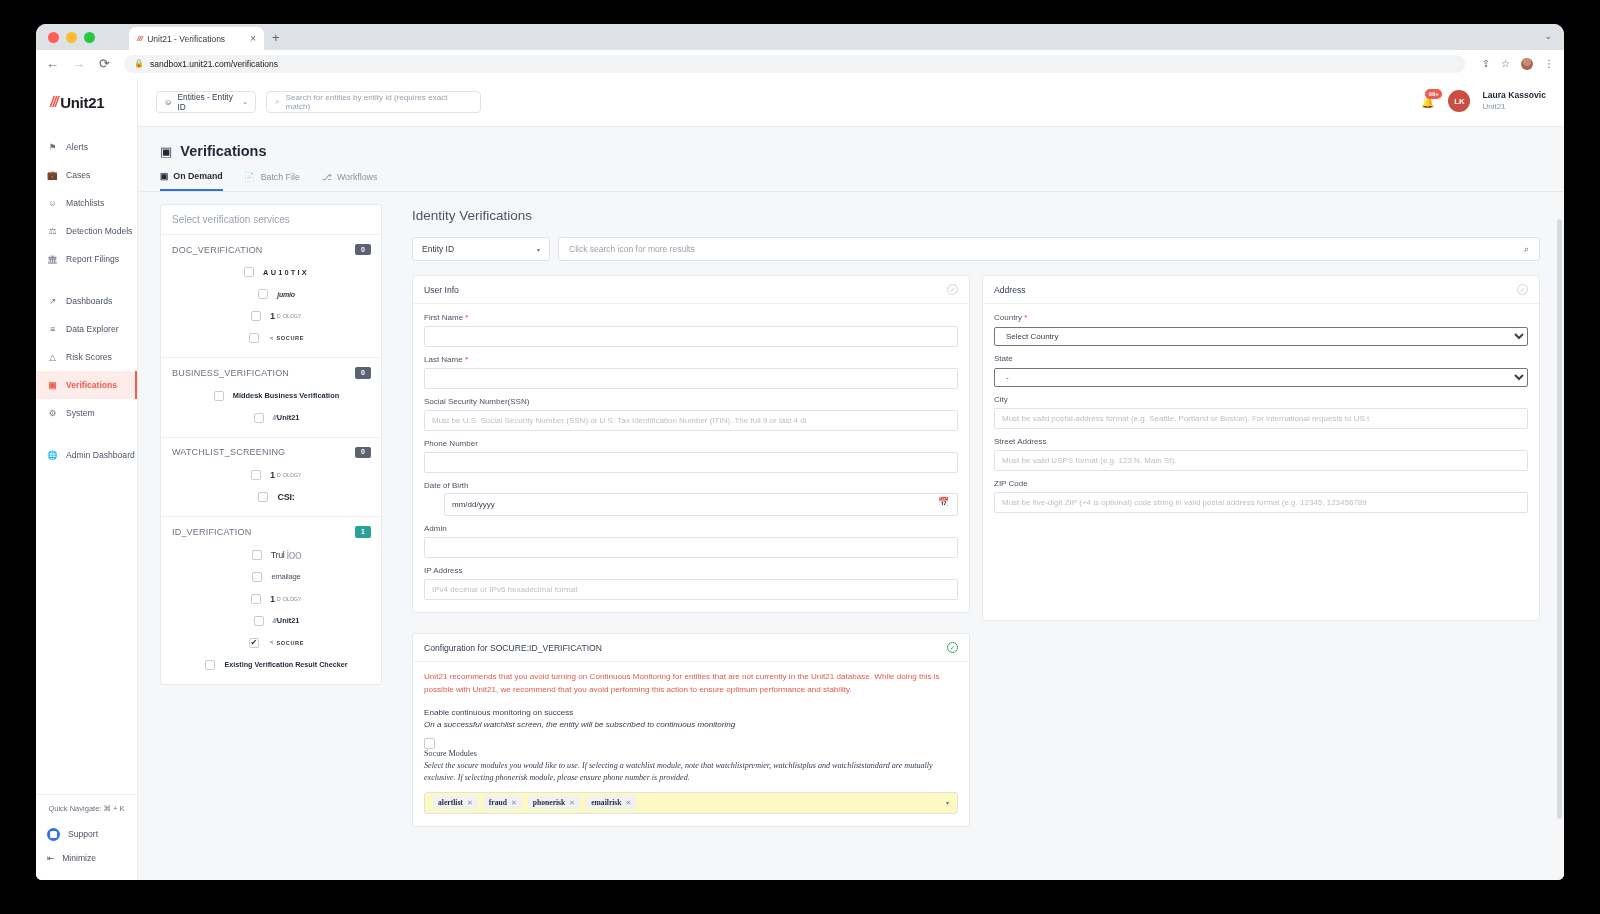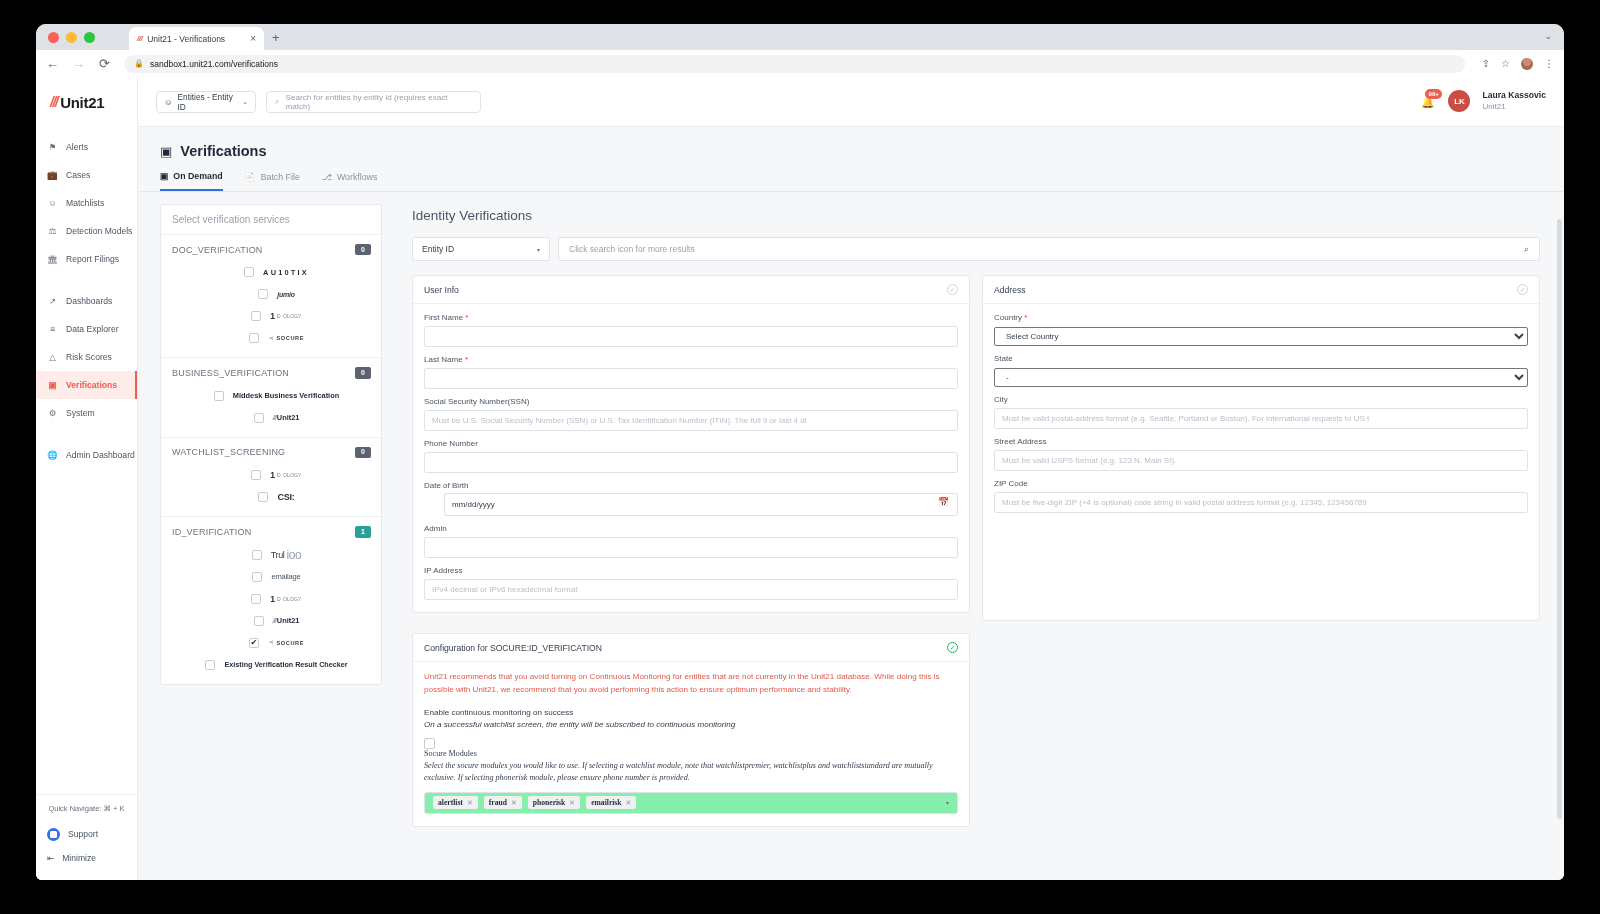--- a/index.html
+++ b/index.html
@@ -206,21 +206,21 @@
   .dobval { color:#374151; }
   select.fin { appearance:auto; }
 
   .cfgcard { background:#fff; border:1px solid #e6e8eb; border-radius:3px; margin-top:12px;}
   .warn { font-size:8.1px; color:#e05a4e; line-height:1.55; margin-bottom:12px;}
   .cfgl { font-size:8.1px; color:#374151; margin-bottom:2px;}
   .cfgi { font-size:8.1px; color:#374151; font-style:italic; line-height:1.55;}
   .cfgcb { width:11px; height:11px; border:1px solid #c7ccd3; border-radius:2px; margin-top:6px;}
   .sect { font-family:Liberation Serif, serif;}
   .tagbox {
-    margin-top:7px; border:1px solid #dfe3e8; border-radius:3px; background:#86efac;
+    margin-top:7px; border:1px solid #dfe3e8; border-radius:3px; background:#fef9c3;
     min-height:22px; display:flex; align-items:center; gap:6px; padding:3px 8px;
   }
   .tag {
     background:#f0f1f3; border-radius:2px; padding:2px 5px; font-size:7.6px; font-weight:700;
     color:#1f2937; display:flex; align-items:center; gap:4px;
   }
   .tag .tx { color:#8b93a0; font-size:7px; font-weight:400;}
   .tagcv { margin-left:auto; font-size:6px; color:#6b7280;}
 
   

